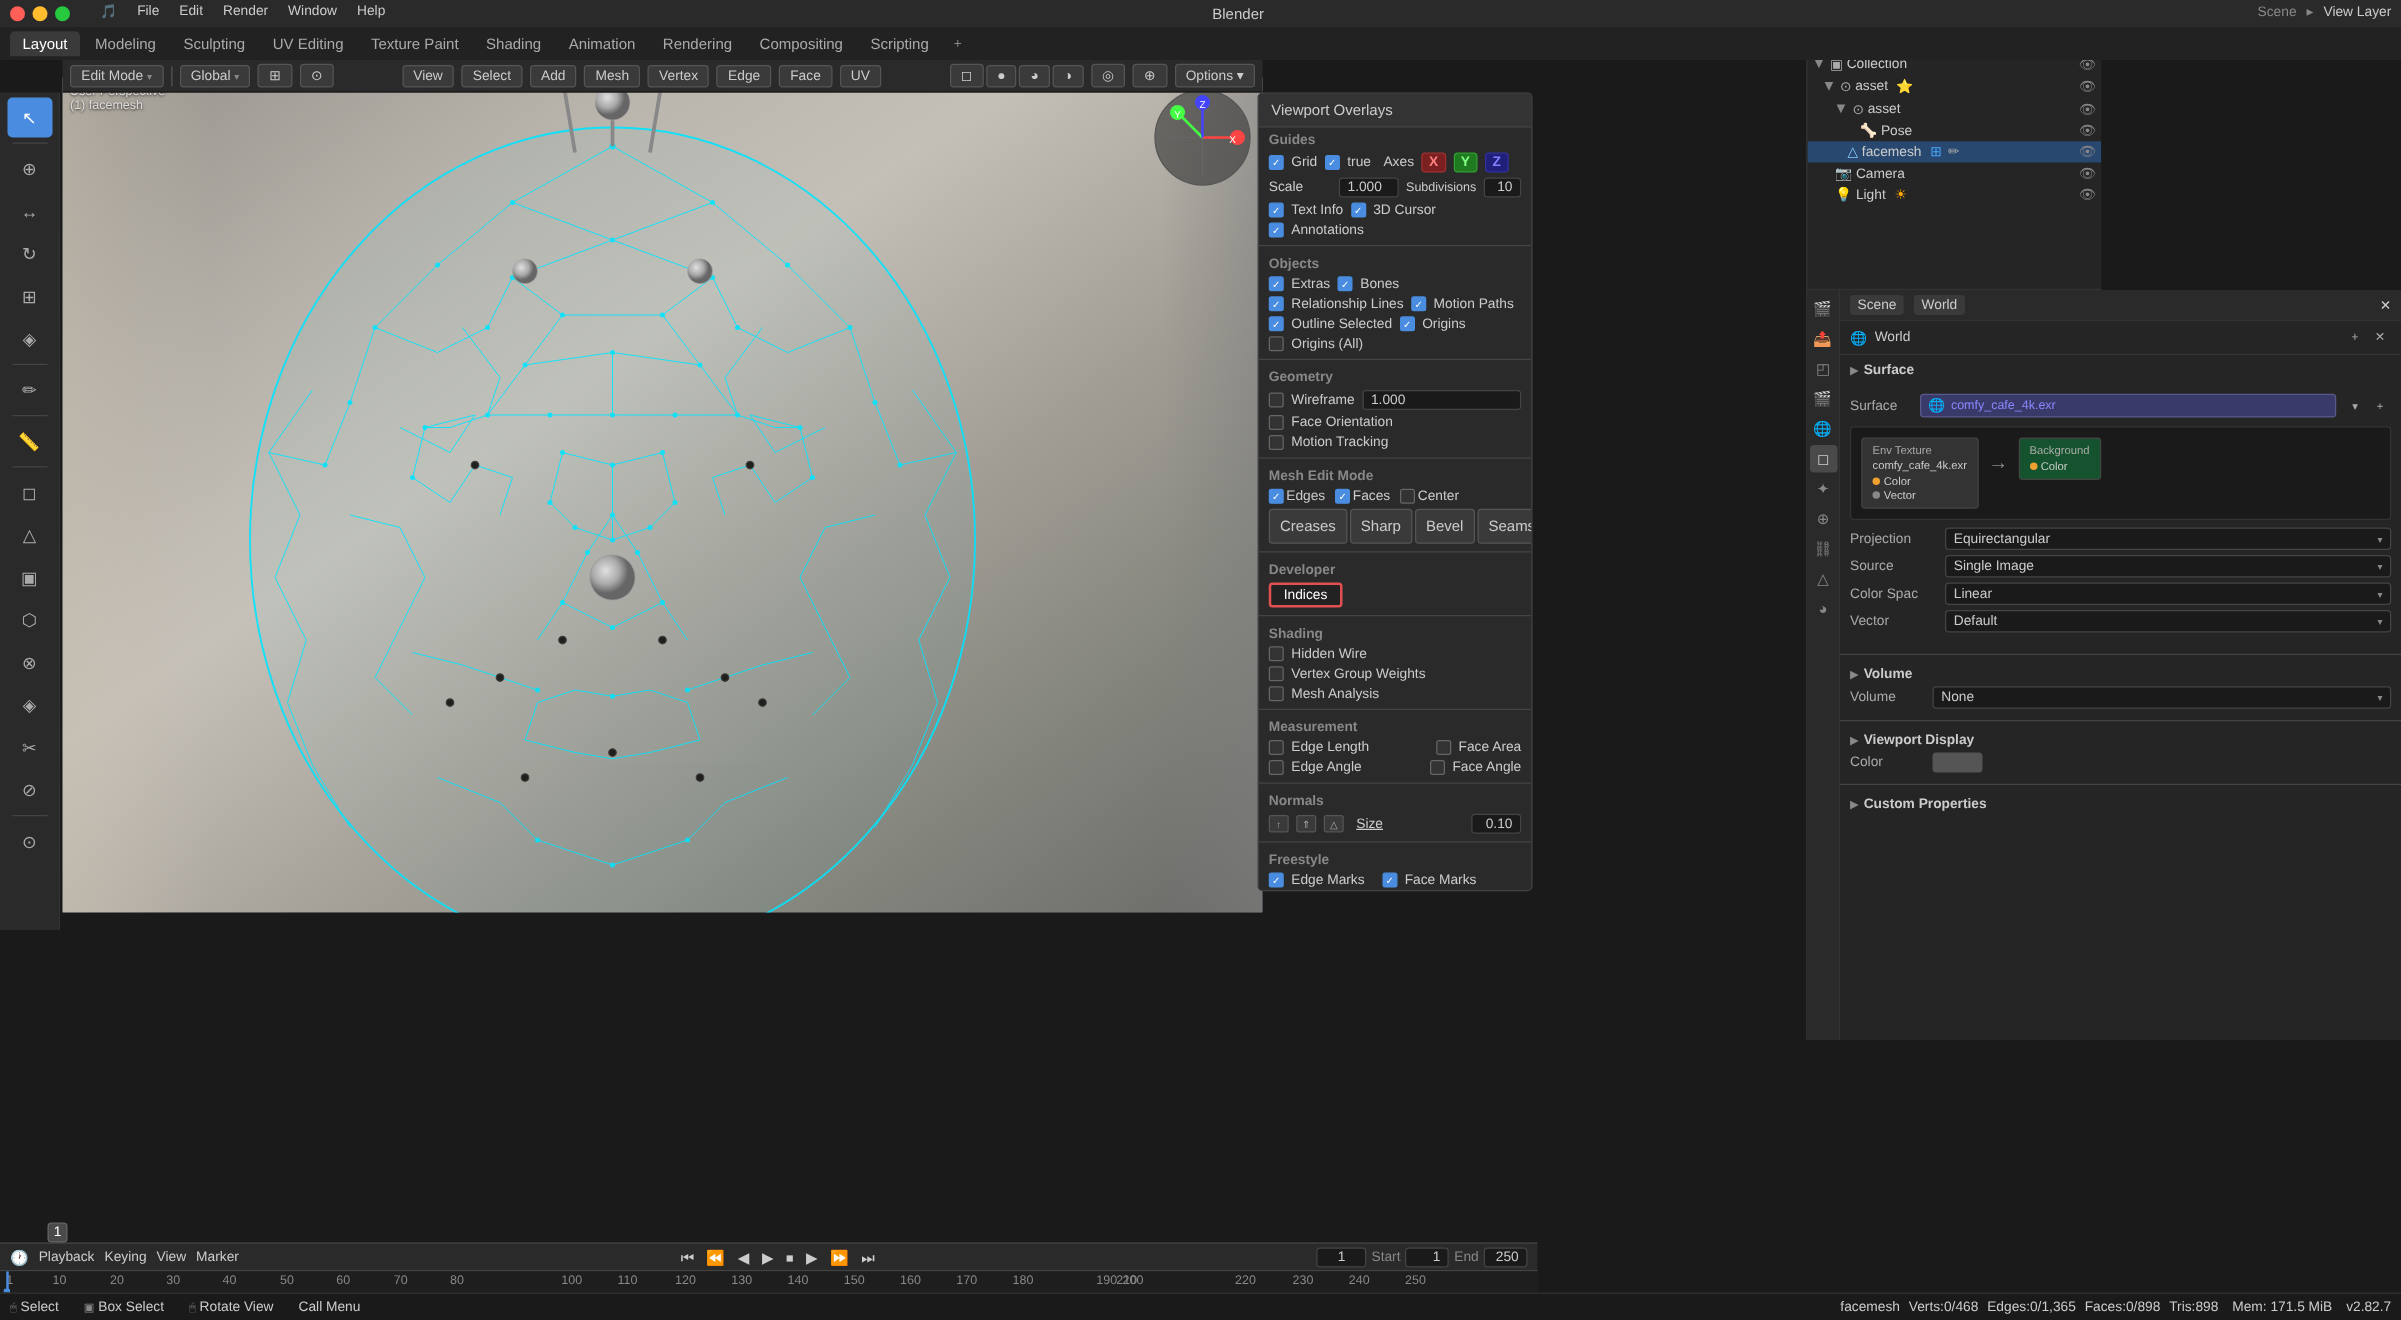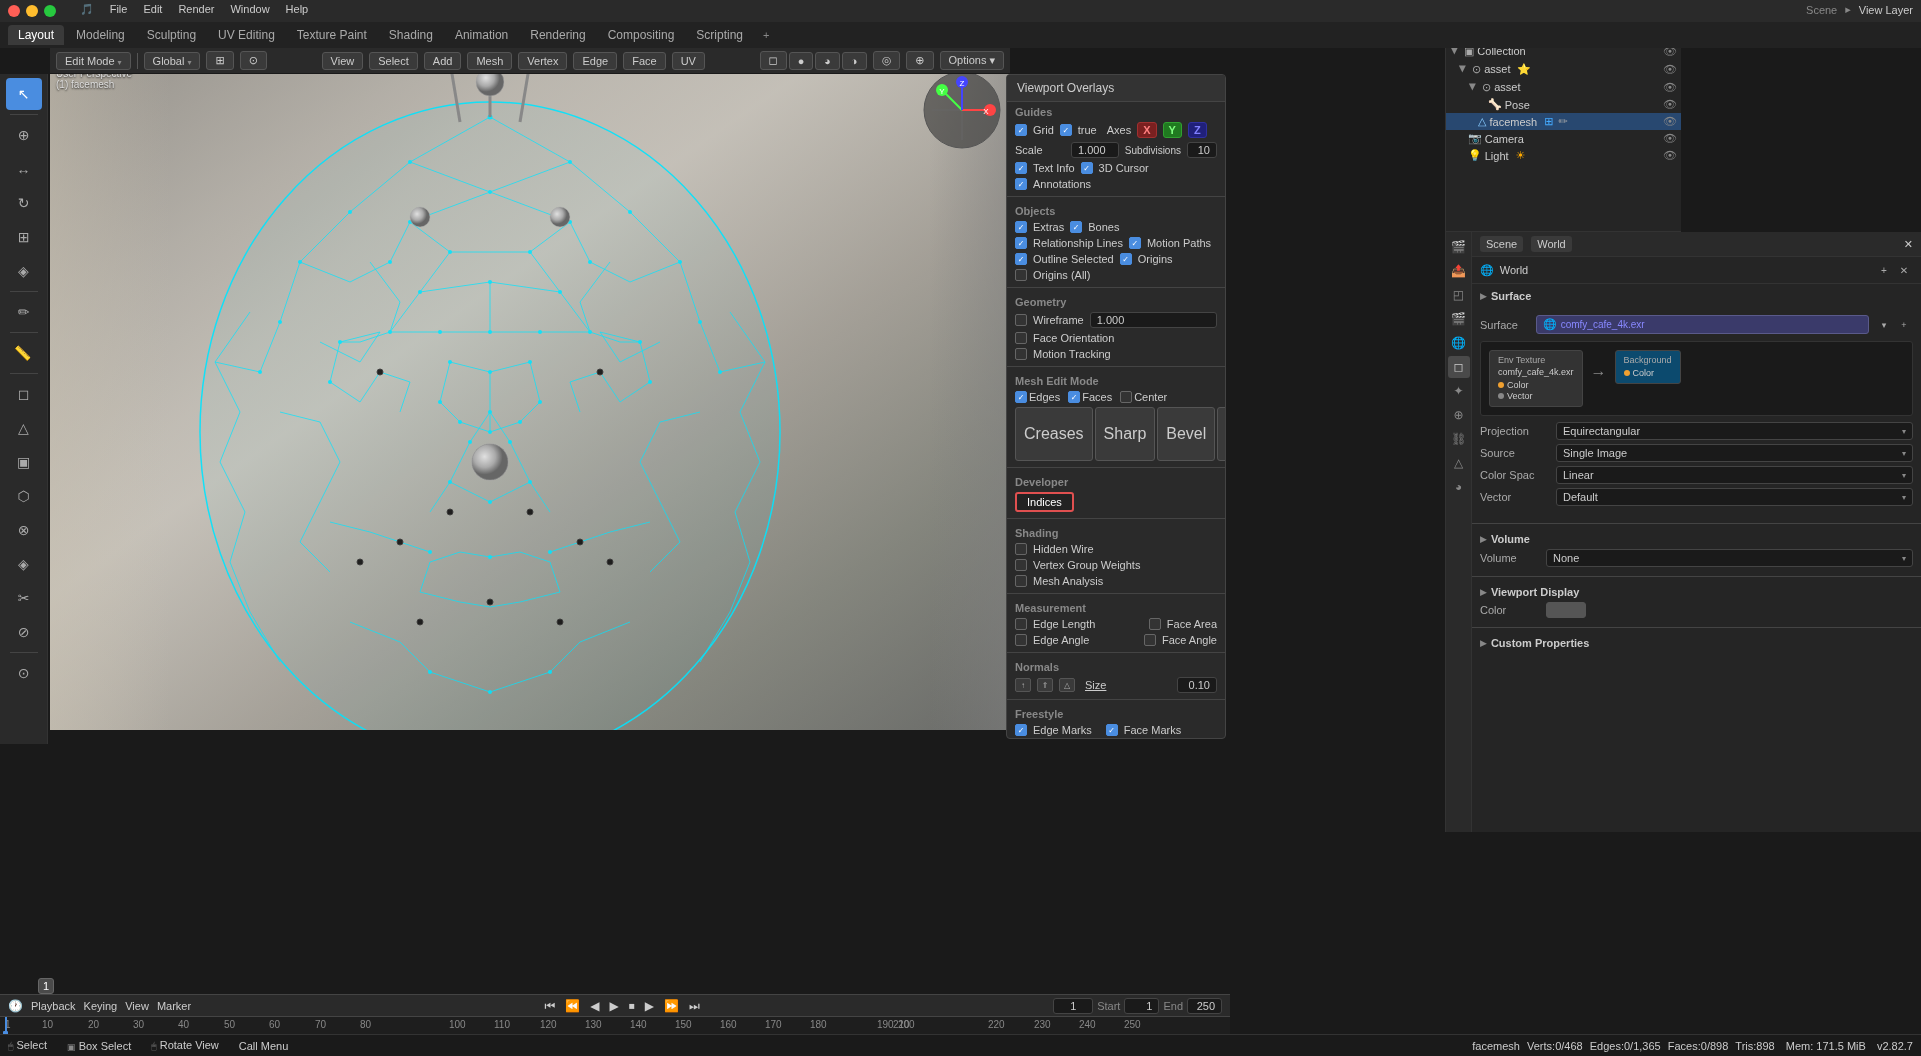--- a/index.html
+++ b/index.html
@@ -173,26 +173,26 @@
       display: flex;
       gap: 2px;
       padding: 2px 8px;
     }
     .edge-type-btns {
       display: flex;
       gap: 2px;
       padding: 2px 8px;
     }
     .edge-btn {
-      padding: 17px 8px;
+      padding: 6px 8px;
       background: #3a3a3a;
       border: 1px solid #555;
       border-radius: 3px;
       color: #ccc;
-      font-size: 16px;
+      font-size: 12px;
       cursor: pointer;
     }
     .indices-btn {
       padding: 2px 10px;
       background: #2a2a2a;
       border: 2px solid #e05050;
       border-radius: 3px;
       color: #fff;
       font-size: 11px;
       cursor: pointer;
@@ -429,20 +429,21 @@
   </style>
 </head>
 <body>
 
 <div class="top-bar">
   <div class="traffic-lights">
     <div class="traffic-light tl-red"></div>
     <div class="traffic-light tl-yellow"></div>
     <div class="traffic-light tl-green"></div>
   </div>
+  <span class="top-bar-title">Blender</span>
   <div style="display:flex;gap:16px;font-size:11px;color:#ccc;position:absolute;left:80px;top:3px;">
     <span style="cursor:pointer">🎵</span>
     <span style="cursor:pointer">File</span>
     <span style="cursor:pointer">Edit</span>
     <span style="cursor:pointer">Render</span>
     <span style="cursor:pointer">Window</span>
     <span style="cursor:pointer">Help</span>
   </div>
   <div style="position:absolute;right:8px;top:3px;display:flex;gap:8px;align-items:center;">
     <span style="font-size:11px;color:#888;">Scene</span>
@@ -1064,21 +1065,21 @@
                 </div>
                 <div style="display:flex;align-items:center;gap:3px;margin:1px 0;">
                   <div style="width:6px;height:6px;border-radius:50%;background:#888;"></div>
                   <span style="font-size:9px;">Vector</span>
                 </div>
               </div>
             </div>
 
             <div style="color:#888;font-size:16px;margin-top:12px;">→</div>
 
-            <div style="background:#0c4a6e;border:1px solid #444;border-radius:3px;padding:4px 8px;font-size:10px;color:#ccc;">
+            <div style="background:#14532d;border:1px solid #444;border-radius:3px;padding:4px 8px;font-size:10px;color:#ccc;">
               <div style="color:#aaa;font-size:9px;">Background</div>
               <div style="margin-top:3px;">
                 <div style="display:flex;align-items:center;gap:3px;margin:1px 0;">
                   <div style="width:6px;height:6px;border-radius:50%;background:#f0a030;"></div>
                   <span style="font-size:9px;">Color</span>
                 </div>
               </div>
             </div>
           </div>
         </div>

